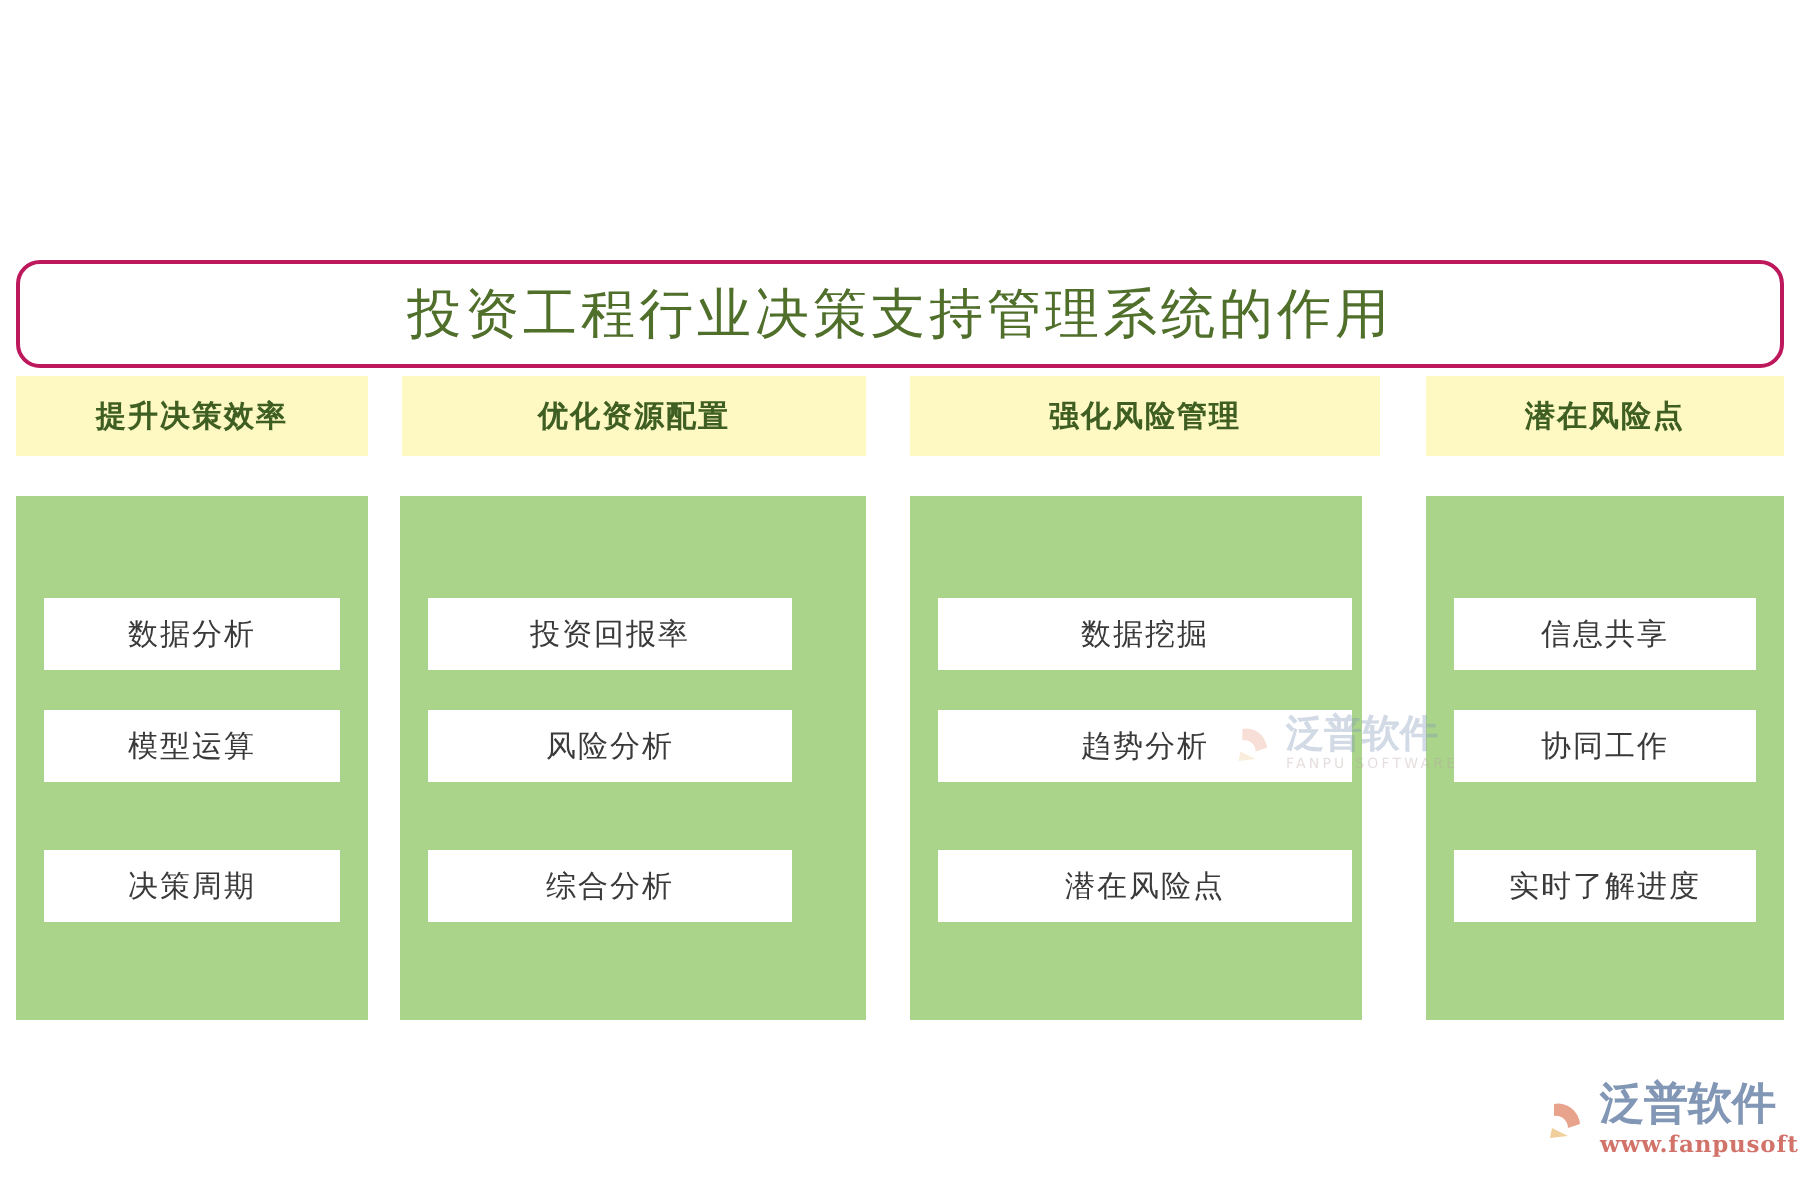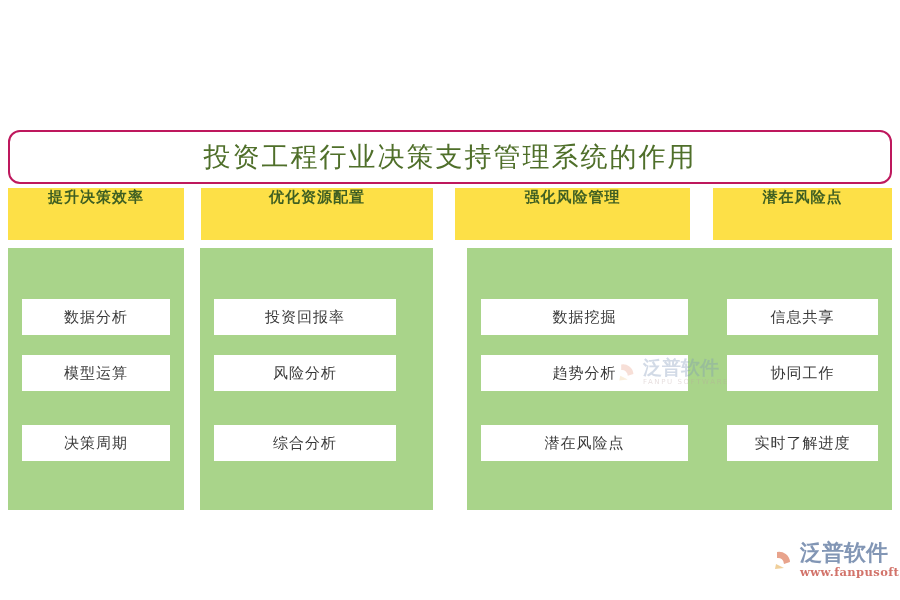--- a/index.html
+++ b/index.html
@@ -53,24 +53,24 @@
     top: 188px;
     width: 900px;
     height: 322px;
   }
   .column {
     position: absolute;
     top: 0;
   }
   .col-header {
     box-sizing: border-box;
-    background: #fde047;
-    height: 52px;
-    display: flex;
-    align-items: flex-start;
+    background: #fef9c3;
+    height: 40px;
+    display: flex;
+    align-items: center;
     justify-content: center;
   }
   .col-header-text {
     font-family: "DejaVu Serif", "Liberation Serif", serif;
     font-weight: bold;
     font-size: 15px;
     letter-spacing: 1px;
     color: #3f5f22;
     white-space: nowrap;
   }
@@ -96,21 +96,21 @@
     color: #3a3a3a;
     white-space: nowrap;
   }
 
   
   .col-0 { left: 8px;   width: 176px; }
   .col-0 .col-body { left: 0; width: 176px; }
   .col-1 { left: 201px; width: 232px; }
   .col-1 .col-body { left: -1px; width: 233px; }
   .col-2 { left: 455px; width: 235px; }
-  .col-2 .col-body { left: 12px; width: 253px; padding-left: 10px; }
+  .col-2 .col-body { left: 0; width: 226px; padding-left: 10px; }
   .col-3 { left: 713px; width: 179px; }
   .col-3 .col-body { left: 0; width: 179px; padding-left: 48px; }
 
   .item-0 { top: 31px; margin-top: 20px; }
   .item-1 { top: 107px; }
   .item-2 { top: 177px; }
 
   .col-0 .item-card { left: 14px; width: 148px; }
   .col-1 .item-card { left: 14px; width: 182px; }
   .col-2 .item-card { left: 14px; width: 207px; }

